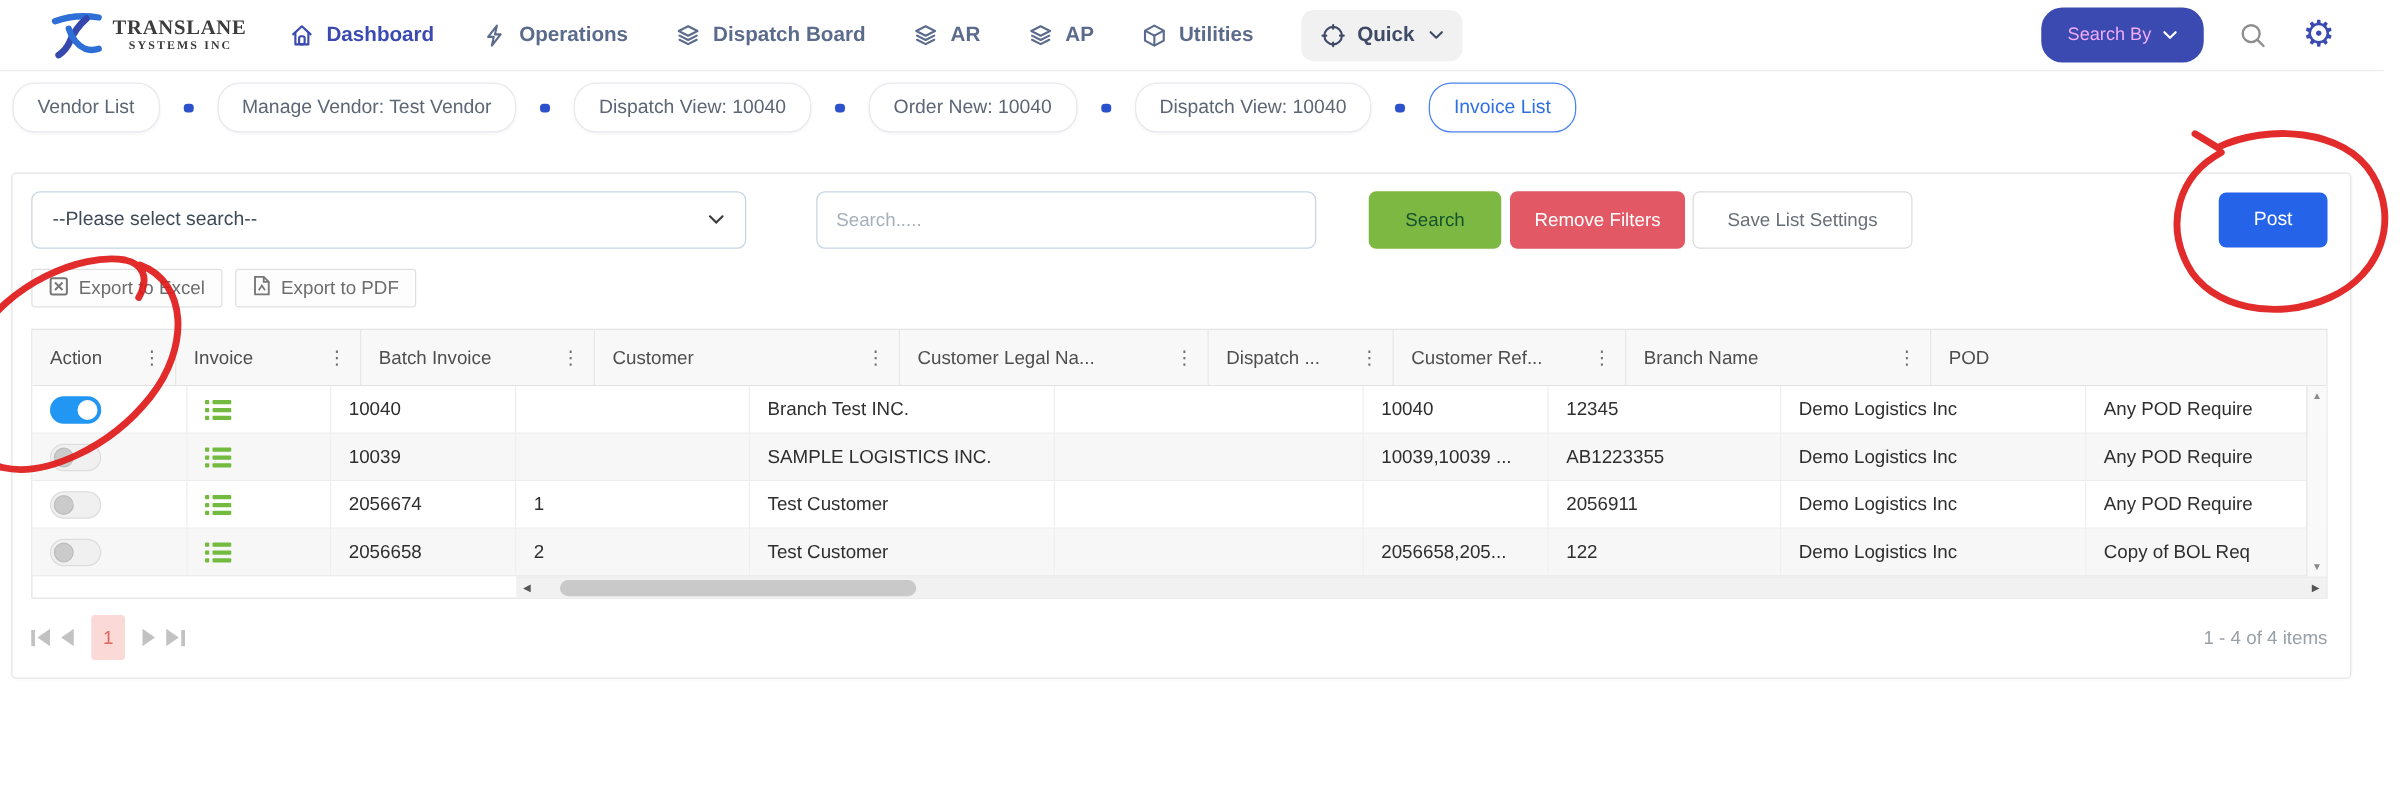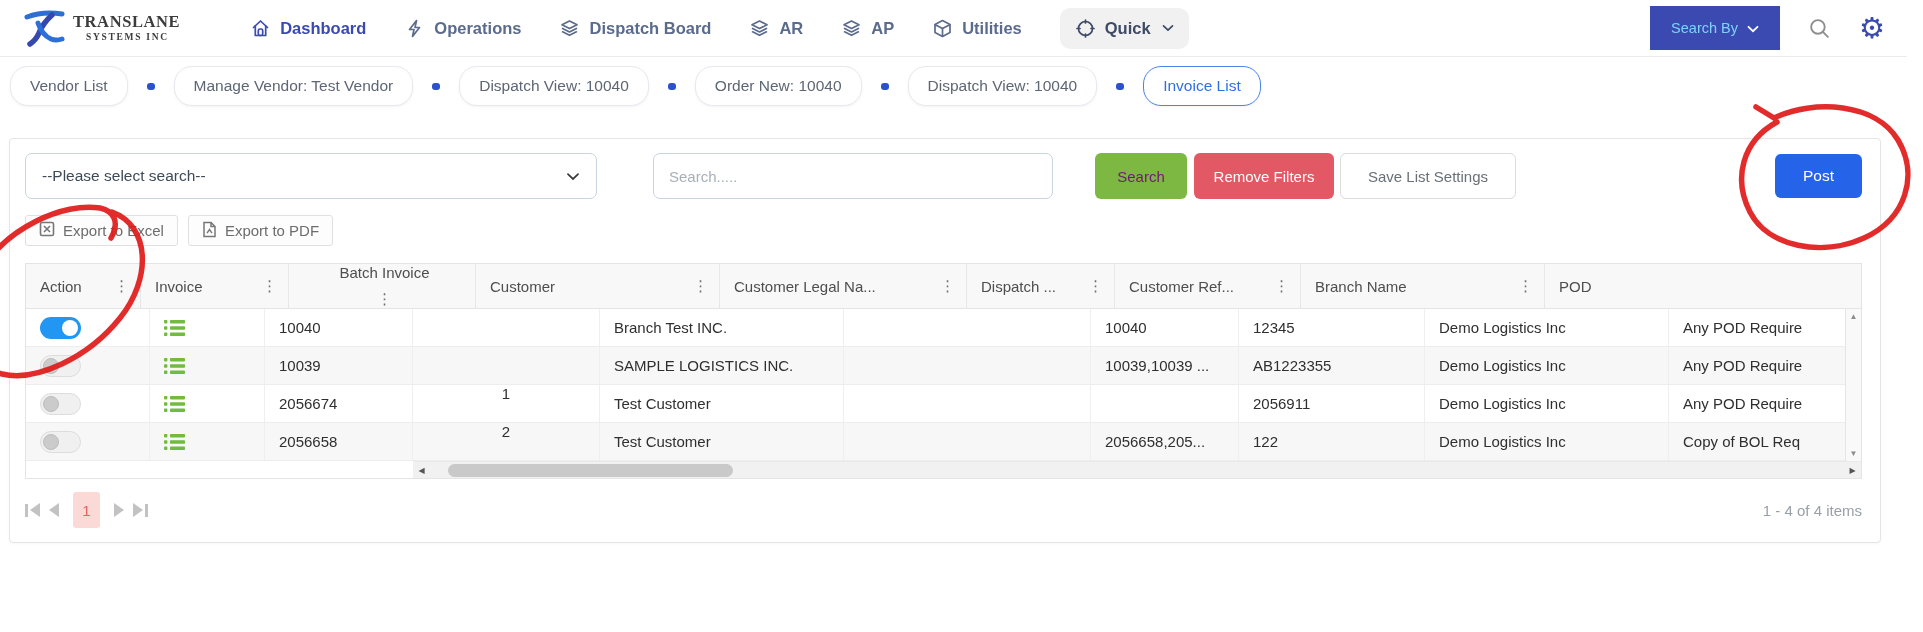--- a/index.html
+++ b/index.html
@@ -5,35 +5,35 @@
   * { margin:0; padding:0; box-sizing:border-box; }
   html,body { width:1923px; height:632px; overflow:hidden; background:#fff;
     font-family:"Liberation Sans", sans-serif; }
   :root{
     --indigo:#3b4ab1; --blue:#2563e8; --green:#7db843; --red:#e25865;
     --toggle-on:#2196f3; --tab-blue:#2f6fe4; --marker:#e01a1a; --act-green:#72bb3f;
   }
 
   
   .topbar{position:absolute;top:0;left:0;width:1907px;height:57px;background:#fff;
-    border-bottom:1px solid #ececec;display:flex;align-items:center;padding:0 22px;z-index:5;gap:36px;}
+    border-bottom:1px solid #ececec;display:flex;align-items:center;padding:0 39px;z-index:5;}
   .logo{display:flex;align-items:center;gap:7px;}
   .logo-text .l1{font-family:"Liberation Serif",serif;font-weight:700;font-size:16.5px;
     letter-spacing:.6px;color:#3c3c3c;line-height:1;}
   .logo-text .l2{font-family:"Liberation Serif",serif;font-weight:600;font-size:9.5px;
     letter-spacing:1.7px;color:#3c3c3c;margin-top:2px;margin-left:13px;line-height:1;}
   .main-nav{display:flex;align-items:center;gap:38px;margin-left:34px;}
   .nav-item{display:flex;align-items:center;gap:9px;font-size:16.5px;font-weight:700;
     color:#5b6b8c;cursor:pointer;white-space:nowrap;}
   .nav-item.active{color:var(--indigo);}
   .nav-item.pill{background:#f1f1f1;border-radius:10px;padding:10px 15px;color:#3e4a66;}
   .nav-icon{display:flex;align-items:center;}
   .nav-chevron{display:flex;align-items:center;margin-left:2px;}
   .topbar-right{margin-left:auto;display:flex;align-items:center;gap:27px;}
-  .searchby-btn{background:var(--indigo);color:#7dd3fc;border:none;border-radius:0;
+  .searchby-btn{background:var(--indigo);color:#f0abfc;border:none;border-radius:17px;
     height:44px;padding:0 21px;font-size:14.5px;display:flex;align-items:center;gap:9px;
     font-family:inherit;cursor:pointer;}
   .icon-btn{display:flex;align-items:center;cursor:pointer;background:none;border:none;}
   .gear-glyph{font-size:29px;color:var(--indigo);line-height:1;}
 
   
   .tabsrow{position:absolute;top:66px;left:10px;right:10px;display:flex;align-items:center;gap:19px;}
   .tab-pill{background:#fff;border:1px solid #e7e9ee;border-radius:18px;padding:10px 19px;
     font-size:15.5px;color:#5d6674;box-shadow:0 1px 3px rgba(0,0,0,.05);cursor:pointer;white-space:nowrap;}
   .tab-pill.active{border-color:#4b83ef;color:var(--tab-blue);}
@@ -44,42 +44,42 @@
     border:1px solid #e5e5e5;border-radius:4px;box-shadow:0 1px 3px rgba(0,0,0,.03);}
   .filter-row{display:flex;align-items:center;padding:14px 18px 0 15px;}
   .select-box{width:572px;height:46px;border:1px solid #c8d4e2;border-radius:7px;background:#fff;
     display:flex;align-items:center;justify-content:space-between;padding:0 16px;
     color:#3f4a57;font-size:15.5px;cursor:pointer;}
   .search-input{margin-left:56px;width:400px;height:46px;border:1px solid #c8d4e2;border-radius:7px;
     padding:0 15px;font-size:15px;color:#6d28d9;font-family:inherit;outline:none;}
   .search-input::placeholder{color:#a7b0ba;}
   .btn{height:46px;border-radius:6px;font-size:15px;display:flex;align-items:center;
     justify-content:center;cursor:pointer;border:none;font-family:inherit;white-space:nowrap;}
-  .btn-search{margin-left:42px;width:92px;background:var(--green);color:#701a75;}
+  .btn-search{margin-left:42px;width:106px;background:var(--green);color:#14532d;}
   .btn-remove{margin-left:7px;width:140px;background:var(--red);color:#ffffff;}
   .btn-save{margin-left:6px;width:176px;background:#fff;border:1px solid #dcdcdc;color:#6a7078;}
   .btn-post{margin-left:auto;width:87px;height:44px;background:var(--blue);color:#fff;font-size:15.5px;}
   .export-row{display:flex;gap:10px;margin:16px 0 0 15px;}
   .btn-export{height:31px;display:flex;align-items:center;gap:8px;padding:0 13px;
     border:1px solid #e0e0e0;background:#fdfdfd;border-radius:3px;color:#6d6d6d;
     font-size:15px;cursor:pointer;font-family:inherit;}
 
   
   .grid{position:relative;margin:17px 18px 0 15px;border:1px solid #e4e4e4;}
   .g-head{display:flex;background:#f8f8f8;border-bottom:1px solid #e4e4e4;height:45px;}
   .g-hcell{display:flex;align-items:center;justify-content:space-between;
     padding:0 9px 0 14px;color:#4e4e4e;font-size:15px;border-right:1px solid #e7e7e7;
     overflow:hidden;white-space:nowrap;cursor:pointer;}
   .menu-dots{color:#6f6f6f;font-size:15px;cursor:pointer;padding:0 2px;}
   .g-body{position:relative;}
   .g-row{display:flex;height:38px;border-bottom:1px solid #ededed;background:#fff;}
   .g-row.alt{background:#f7f7f7;}
   .g-cell{display:flex;align-items:center;padding:0 14px;font-size:15px;color:#2f2f2f;
     border-right:1px solid #efefef;overflow:hidden;white-space:nowrap;}
-  .c0{width:124px;} .c1{width:115px;} .c2{width:148px;} .c3{width:187px;flex-direction:column;} .c4{width:244px;}
+  .c0{width:124px;} .c1{width:115px;} .c2{width:148px;} .c3{width:187px;} .c4{width:244px;}
   .c5{width:247px;} .c6{width:148px;} .c7{width:186px;} .c8{width:244px;}
   .c9{flex:1;border-right:none;}
   .switch{width:41px;height:22px;border-radius:11px;position:relative;display:inline-block;cursor:pointer;}
   .switch.on{background:var(--toggle-on);}
   .switch.off{background:#f0f0f0;border:1px solid #ddd;}
   .knob{position:absolute;top:3px;width:16px;height:16px;border-radius:50%;}
   .switch.on .knob{right:3px;background:#fff;}
   .switch.off .knob{left:2px;top:2px;background:#cbcbcb;border:1px solid #bdbdbd;}
   .v-scroll{position:absolute;top:45px;right:0;width:16px;height:152px;background:#f9f9f9;
     border-left:1px solid #e5e5e5;display:flex;flex-direction:column;justify-content:space-between;

